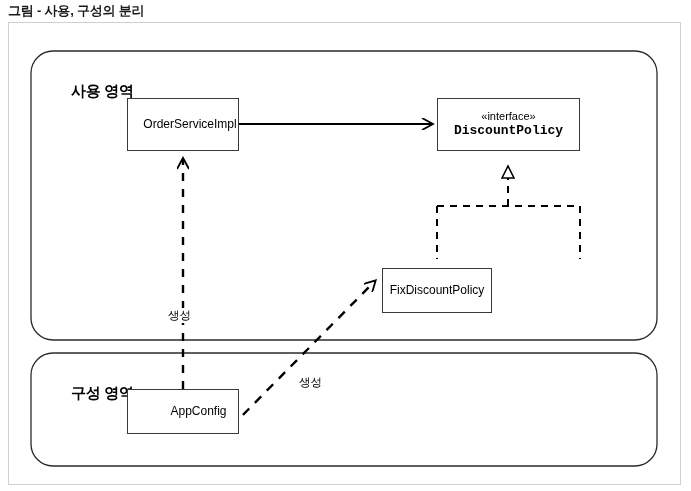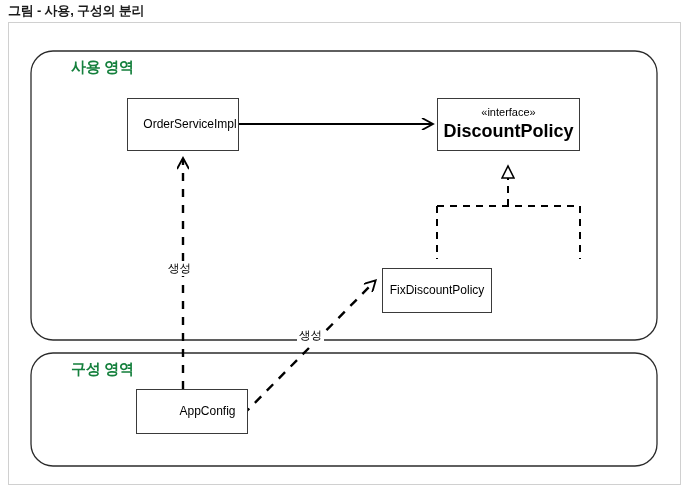--- a/index.html
+++ b/index.html
@@ -54,37 +54,40 @@
     font-size: 12px;
     line-height: 1.25;
   }
   .node-box .stereotype {
     font-size: 11px;
     font-weight: normal;
     text-align: center;
   }
   .node-box .iface-name {
     font-weight: bold;
-    font-size: 18px;
+    font-size: 13px;
+    font-family: Liberation Mono, monospace;
   }
   .region-label {
     position: absolute;
     font-size: 15px;
     font-weight: bold;
-    color: #15803d;
+    color: #000000;
     letter-spacing: -0.3px;
     white-space: nowrap;
+    margin-top: 24px;
   }
   .edge-label {
     position: absolute;
     font-size: 11.5px;
     color: #000000;
     background: #ffffff;
     padding: 0 2px;
     white-space: nowrap;
+    margin-top: 47px;
   }
 </style>
 </head>
 <body>
 
 <div id="page">
 
   <div id="figure-title">그림 - 사용, 구성의 분리</div>
 
   <div id="diagram-frame">
@@ -128,21 +131,21 @@
     <div class="node-box" style="left:428px; top:75px; width:143px; height:53px;">
       <span class="stereotype">«interface»</span>
       <span class="iface-name">DiscountPolicy</span>
     </div>
 
     <div class="node-box" style="left:373px; top:236px; width:110px; height:45px;margin-top:9px;">
       <span>FixDiscountPolicy</span>
     </div>
 
 
-    <div class="node-box" style="left:127px; top:366px; width:112px; height:45px;padding-left:31px;">
+    <div class="node-box" style="left:118px; top:366px; width:112px; height:45px;padding-left:31px;">
       <span>AppConfig</span>
     </div>
 
     <div class="edge-label" style="left:157px; top:238px;">생성</div>
 
     <div class="edge-label" style="left:288px; top:305px;">생성</div>
 
   </div>
 </div>
 

